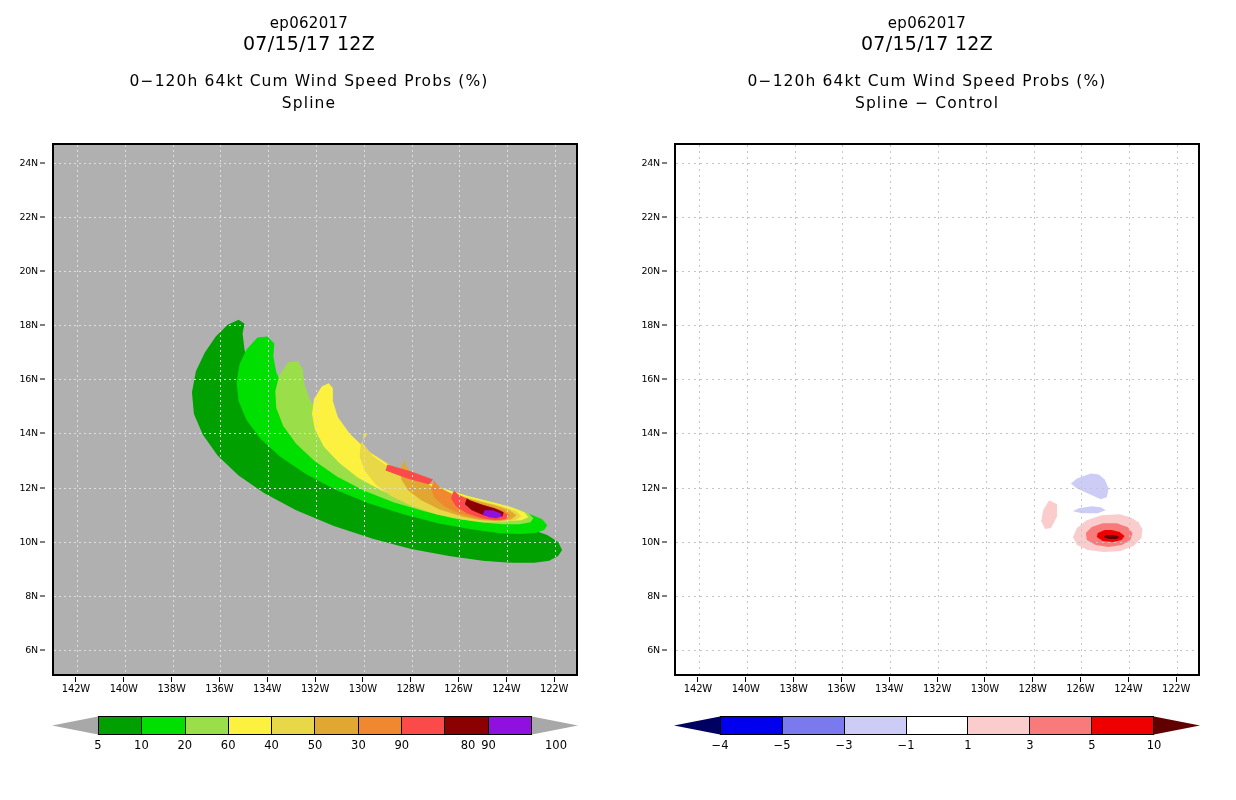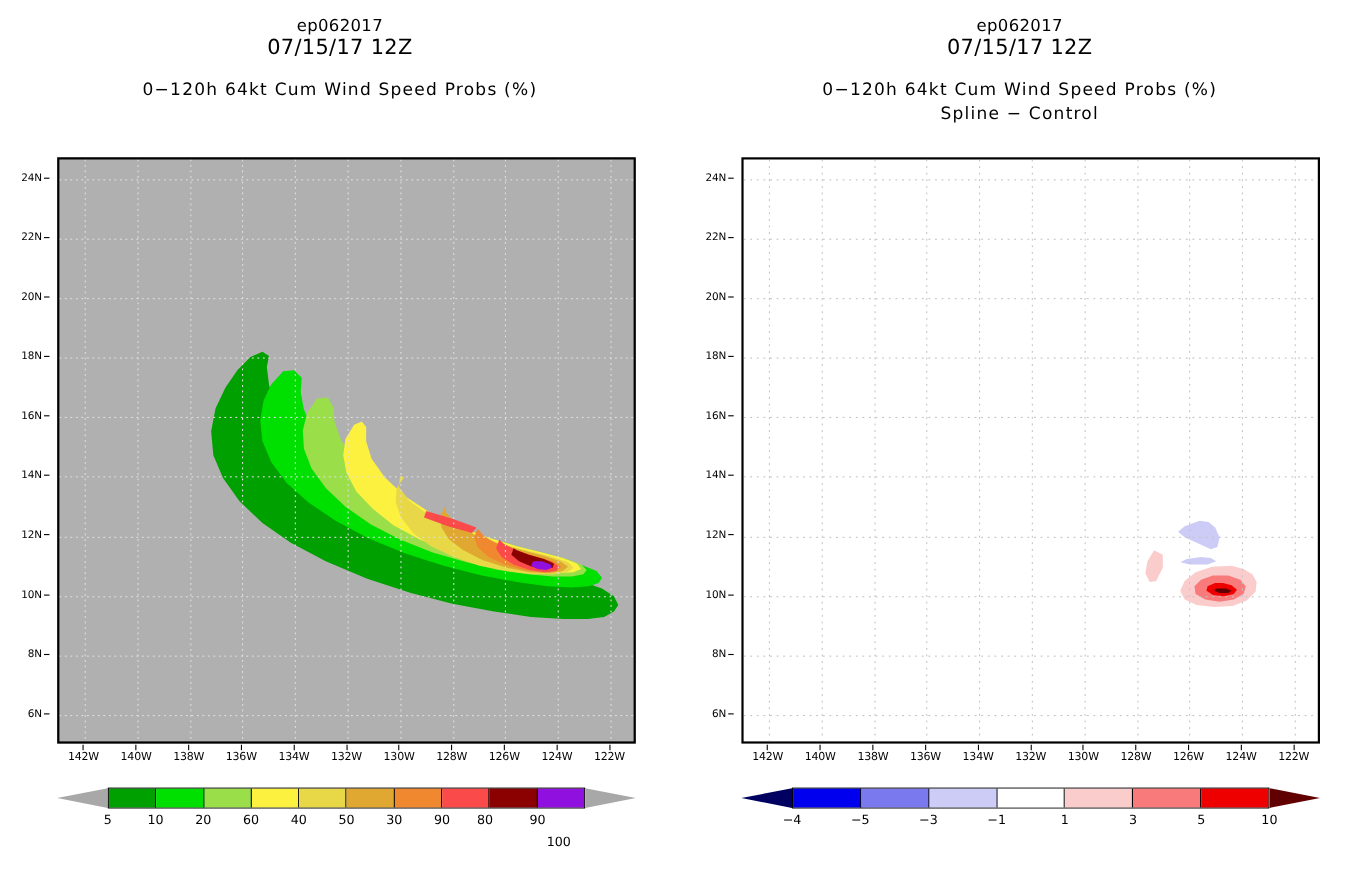--- a/index.html
+++ b/index.html
@@ -185,20 +185,21 @@
 </style>
 </head>
 <body>
 
 <div class="panel panel-left">
 
   <div class="titles">
     <div class="t-storm">ep062017</div>
     <div class="t-date">07/15/17  12Z</div>
     <div class="t-main">0−120h 64kt Cum Wind Speed Probs (%)</div>
+    <div class="t-sub">Spline</div>
   </div>
 
   <div class="map-frame frame-left" id="frame-left">
     <svg class="contour-svg" viewBox="0 0 526 533" preserveAspectRatio="none">
 
       <g>
         <path fill="#00a000" d="M 175 181 L 163 193 L 152 209 L 143 228 L 139 249 L 141 271 L 150 292
                                  L 165 313 L 186 333 L 212 351 L 244 368 L 282 384 L 322 397 L 360 407
                                  L 398 414 L 432 419 L 462 421 L 484 421 L 499 419 L 508 414 L 512 408
                                  L 508 400 L 497 393 L 480 387 L 458 381 L 430 374 L 398 365 L 364 353
@@ -314,23 +315,23 @@
       </div>
     <div class="cbar-ticks" id="cbar-left-ticks" style="left:0; right:0;">
         <div class="cbar-tick" style="left: 46px;">5</div>
         <div class="cbar-tick" style="left: 89.4px;">10</div>
         <div class="cbar-tick" style="left: 132.8px;">20</div>
         <div class="cbar-tick" style="left: 176.2px;">60</div>
         <div class="cbar-tick" style="left: 219.6px;">40</div>
         <div class="cbar-tick" style="left: 263px;">50</div>
         <div class="cbar-tick" style="left: 306.4px;">30</div>
         <div class="cbar-tick" style="left: 349.8px;">90</div>
-        <div class="cbar-tick" style="left: 389px;">80</div>
+        <div class="cbar-tick" style="left: 416px;">80</div>
         <div class="cbar-tick" style="left: 436.6px;">90</div>
-        <div class="cbar-tick" style="left: 456px; margin-top: 20px;">100</div>
+        <div class="cbar-tick" style="left: 504px;">100</div>
       </div>
   </div>
 <div class="ytick" style="left: 11px; top: 648.944px;"><span>6N</span><span class="dash"></span></div>
     <div class="ytick" style="left: 11px; top: 594.832px;"><span>8N</span><span class="dash"></span></div>
     <div class="ytick" style="left: 11px; top: 540.721px;"><span>10N</span><span class="dash"></span></div>
     <div class="ytick" style="left: 11px; top: 486.609px;"><span>12N</span><span class="dash"></span></div>
     <div class="ytick" style="left: 11px; top: 432.497px;"><span>14N</span><span class="dash"></span></div>
     <div class="ytick" style="left: 11px; top: 378.386px;"><span>16N</span><span class="dash"></span></div>
     <div class="ytick" style="left: 11px; top: 324.274px;"><span>18N</span><span class="dash"></span></div>
     <div class="ytick" style="left: 11px; top: 270.162px;"><span>20N</span><span class="dash"></span></div>

